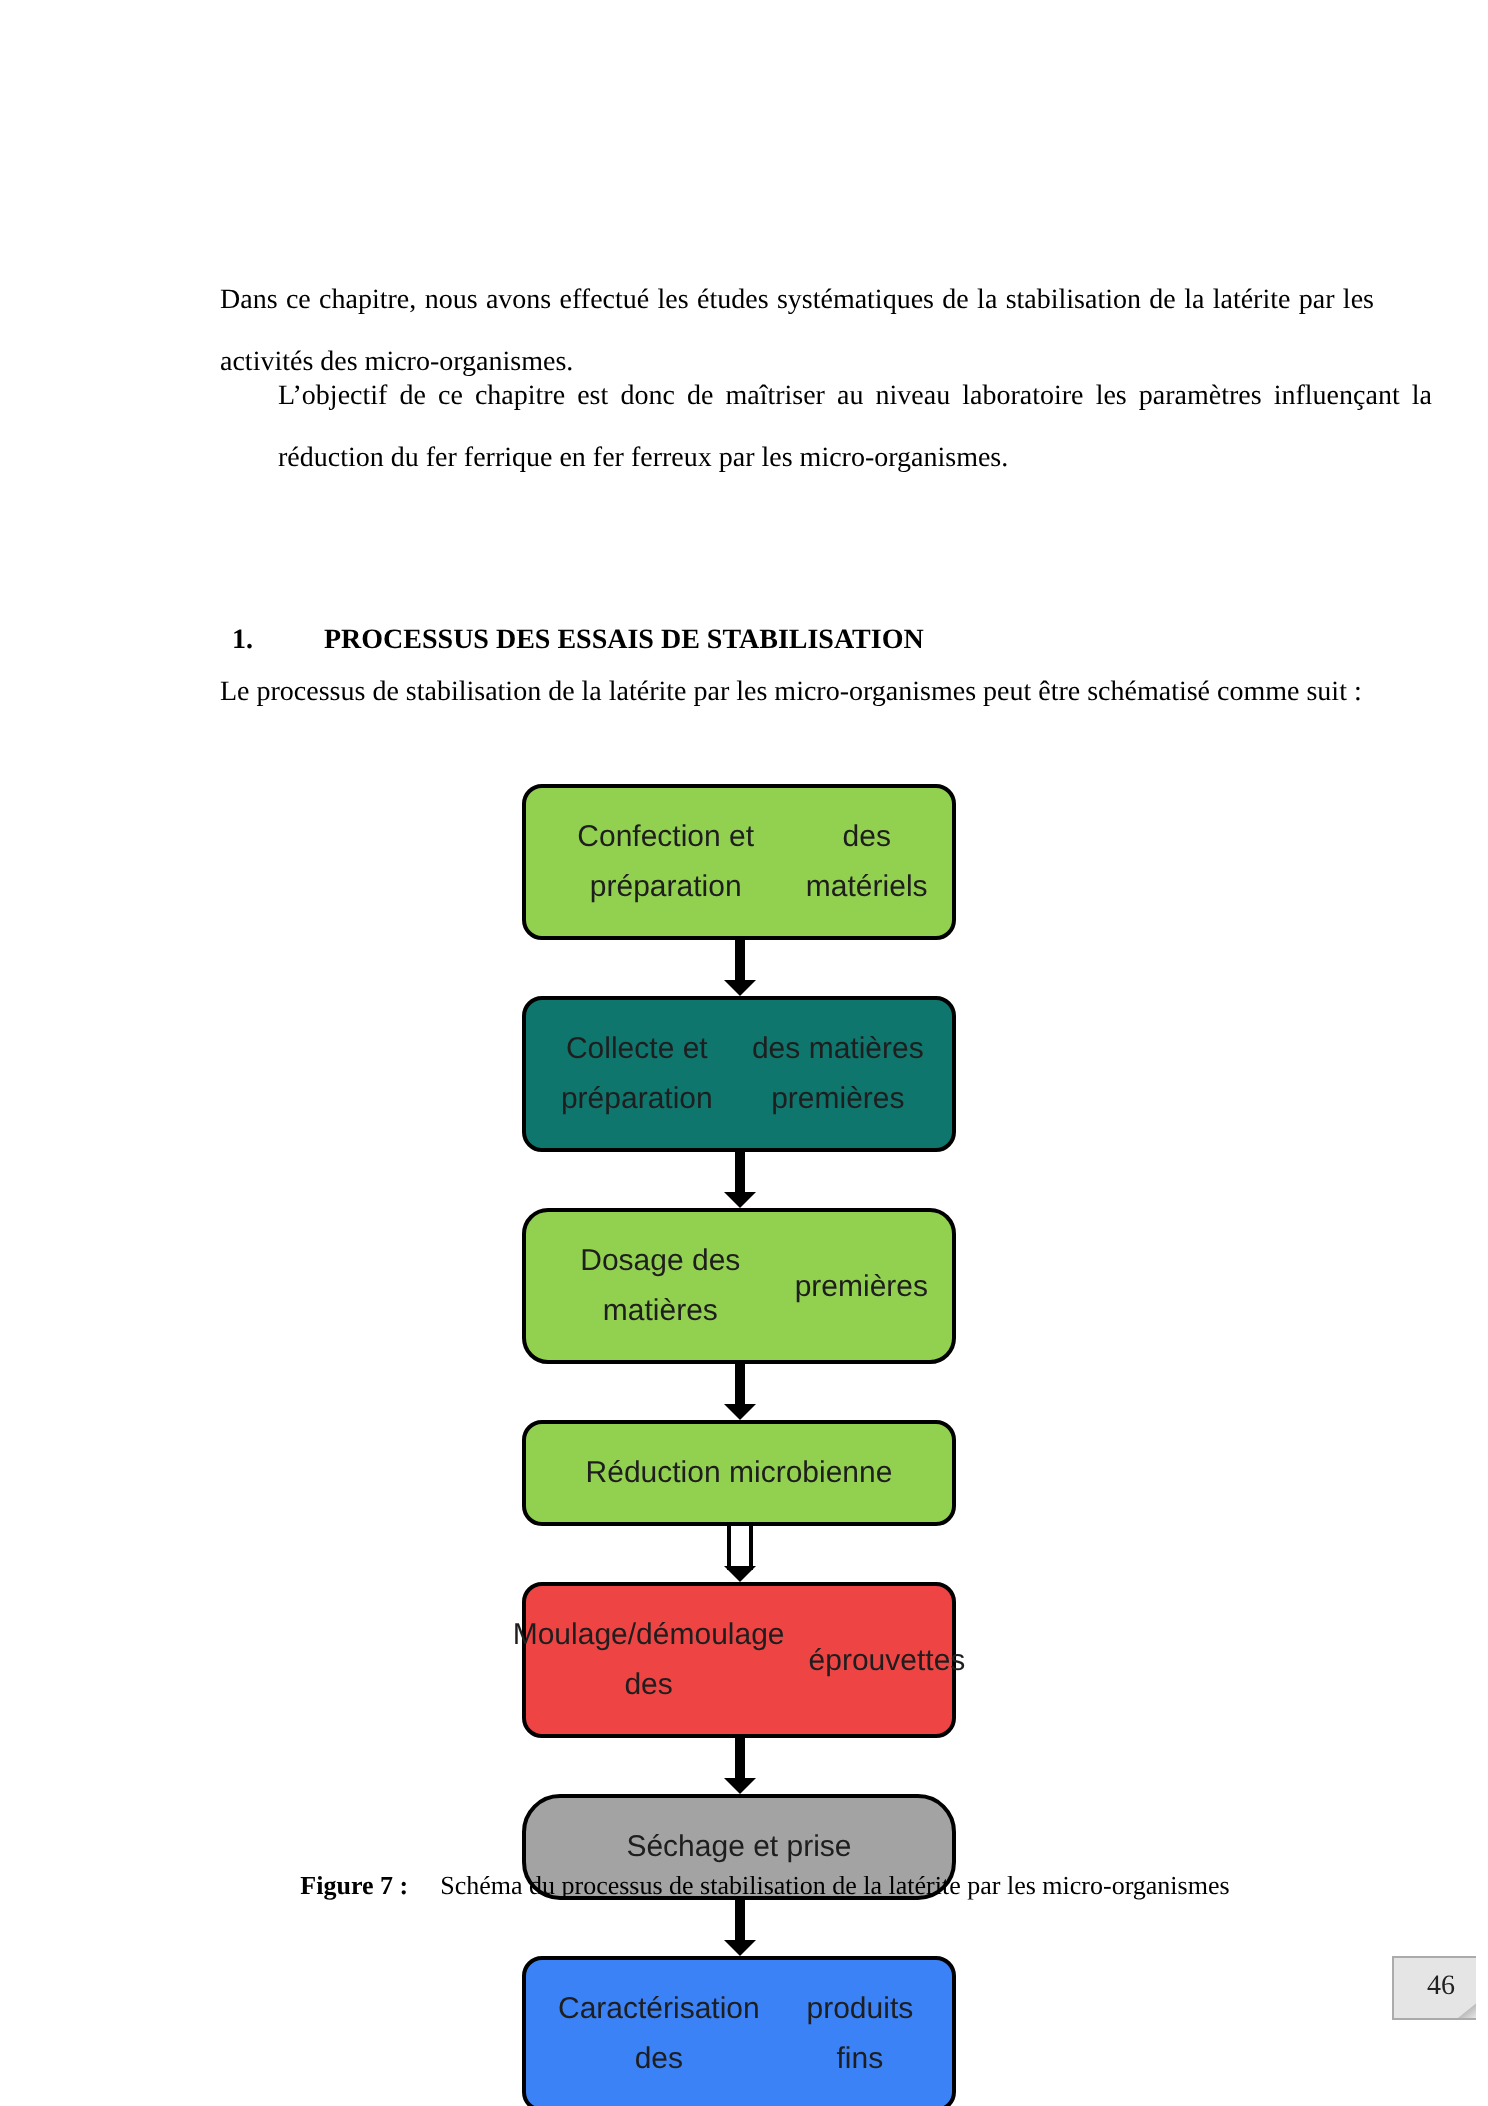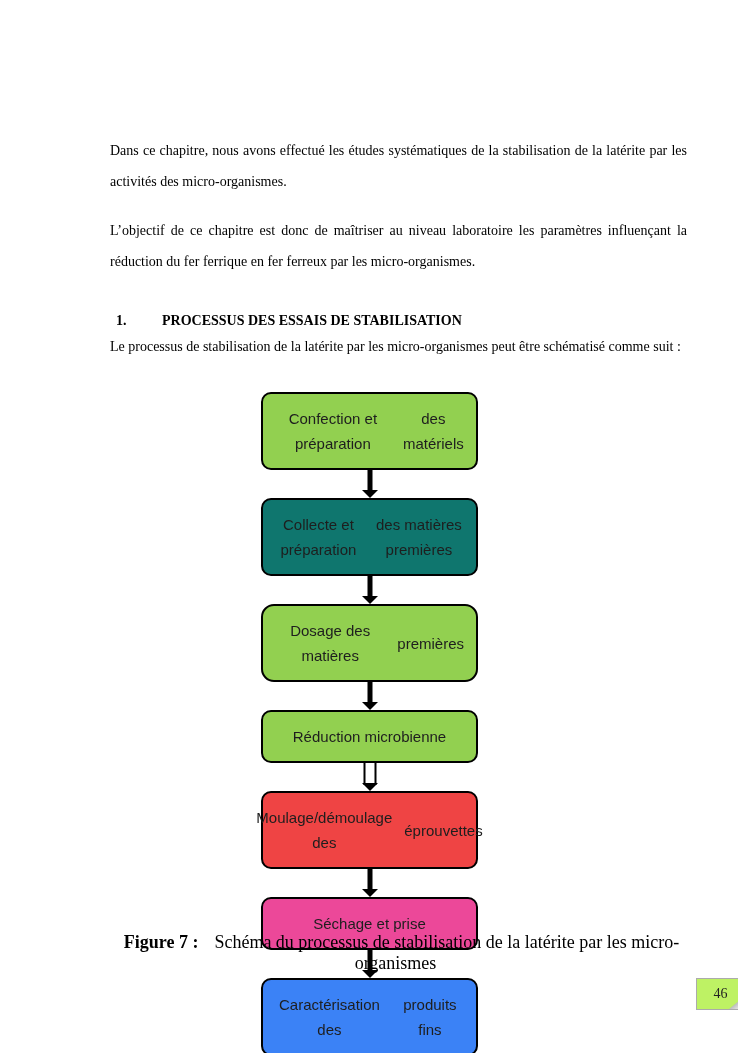--- a/index.html
+++ b/index.html
@@ -11,21 +11,21 @@
     font-family:"Liberation Serif", serif;
     color:#000000;
     overflow:hidden;
   }
   .para {
     position:absolute; left:92px; width:589px;
     font-size:14px; line-height:31px;
     text-align:justify;
   }
   #para-1 { top:117px; }
-  #para-2 { top:197px; }
+  #para-2 { top:165px;margin-left:29px; }
   .section-heading {
     position:absolute; left:92px; top:286px; width:589px;
     font-size:14px; font-weight:bold; line-height:21px;
   }
   .section-heading .sec-num { display:inline-block; width:46px; }
   #para-3 { top:313px; }
 
   .flowchart {
     position:absolute; left:249px; top:374px; width:217px;
     display:flex; flex-direction:column; align-items:center;
@@ -51,28 +51,28 @@
   }
   .fc-arrow::after {
     content:""; position:absolute; left:50%; transform:translateX(-50%); bottom:0;
     width:0; height:0;
     border-left:8px solid transparent;
     border-right:8px solid transparent;
     border-top:8px solid #000;
   }
 
   .figure-caption {
-    position:absolute; left:92px; top:914px; width:589px;
-    font-size:18px; line-height:21px; text-align:center;
+    position:absolute; left:76px; top:914px; width:589px;
+    font-size:13px; line-height:21px; text-align:center;
   }
   .figure-caption .cap-label { font-weight:bold; margin-right:4px; }
 
   .page-number-box {
     position:absolute; left:684px; top:966px; width:49px; height:32px;
-    background:#bef264; border:1px solid #ababab;
+    background:#e5e5e5; border:1px solid #ababab;
     display:flex; align-items:center; justify-content:center;
     font-size:14px; color:#222;
   }
   .page-fold {
     position:absolute; right:0px; bottom:0px; width:15px; height:12px;
     clip-path:polygon(100% 0, 100% 100%, 0 100%);
     background:linear-gradient(to bottom right, #8f8f8f 0%, #b5b5b5 45%, #e6e6e6 80%, #ffffff 100%);
   }
 </style>
 </head>
@@ -108,21 +108,21 @@
       <div class="fc-arrow solid"></div>
       <div class="fc-box" style="min-height: 39px; background: rgb(146, 208, 80); border-color: rgb(0, 0, 0);">
         <div class="fc-line">Réduction microbienne</div>
       </div>
       <div class="fc-arrow double"></div>
       <div class="fc-box" style="min-height: 55px; background: #ef4444; border-color: rgb(0, 0, 0);">
         <div class="fc-line">Moulage/démoulage des</div>
         <div class="fc-line">éprouvettes</div>
       </div>
       <div class="fc-arrow solid"></div>
-      <div class="fc-box" style="min-height: 38px; background: #ec4899; border-color: rgb(0, 0, 0);">
+      <div class="fc-box" style="min-height: 38px; background: #a3a3a3; border-color: rgb(0, 0, 0); border-radius: 19px;">
         <div class="fc-line">Séchage et prise</div>
       </div>
       <div class="fc-arrow solid"></div>
       <div class="fc-box" style="min-height: 57px; background: #3b82f6; border-color: rgb(0, 0, 0);">
         <div class="fc-line">Caractérisation des</div>
         <div class="fc-line">produits fins</div>
       </div>
     </div>
 
   <p class="figure-caption">

